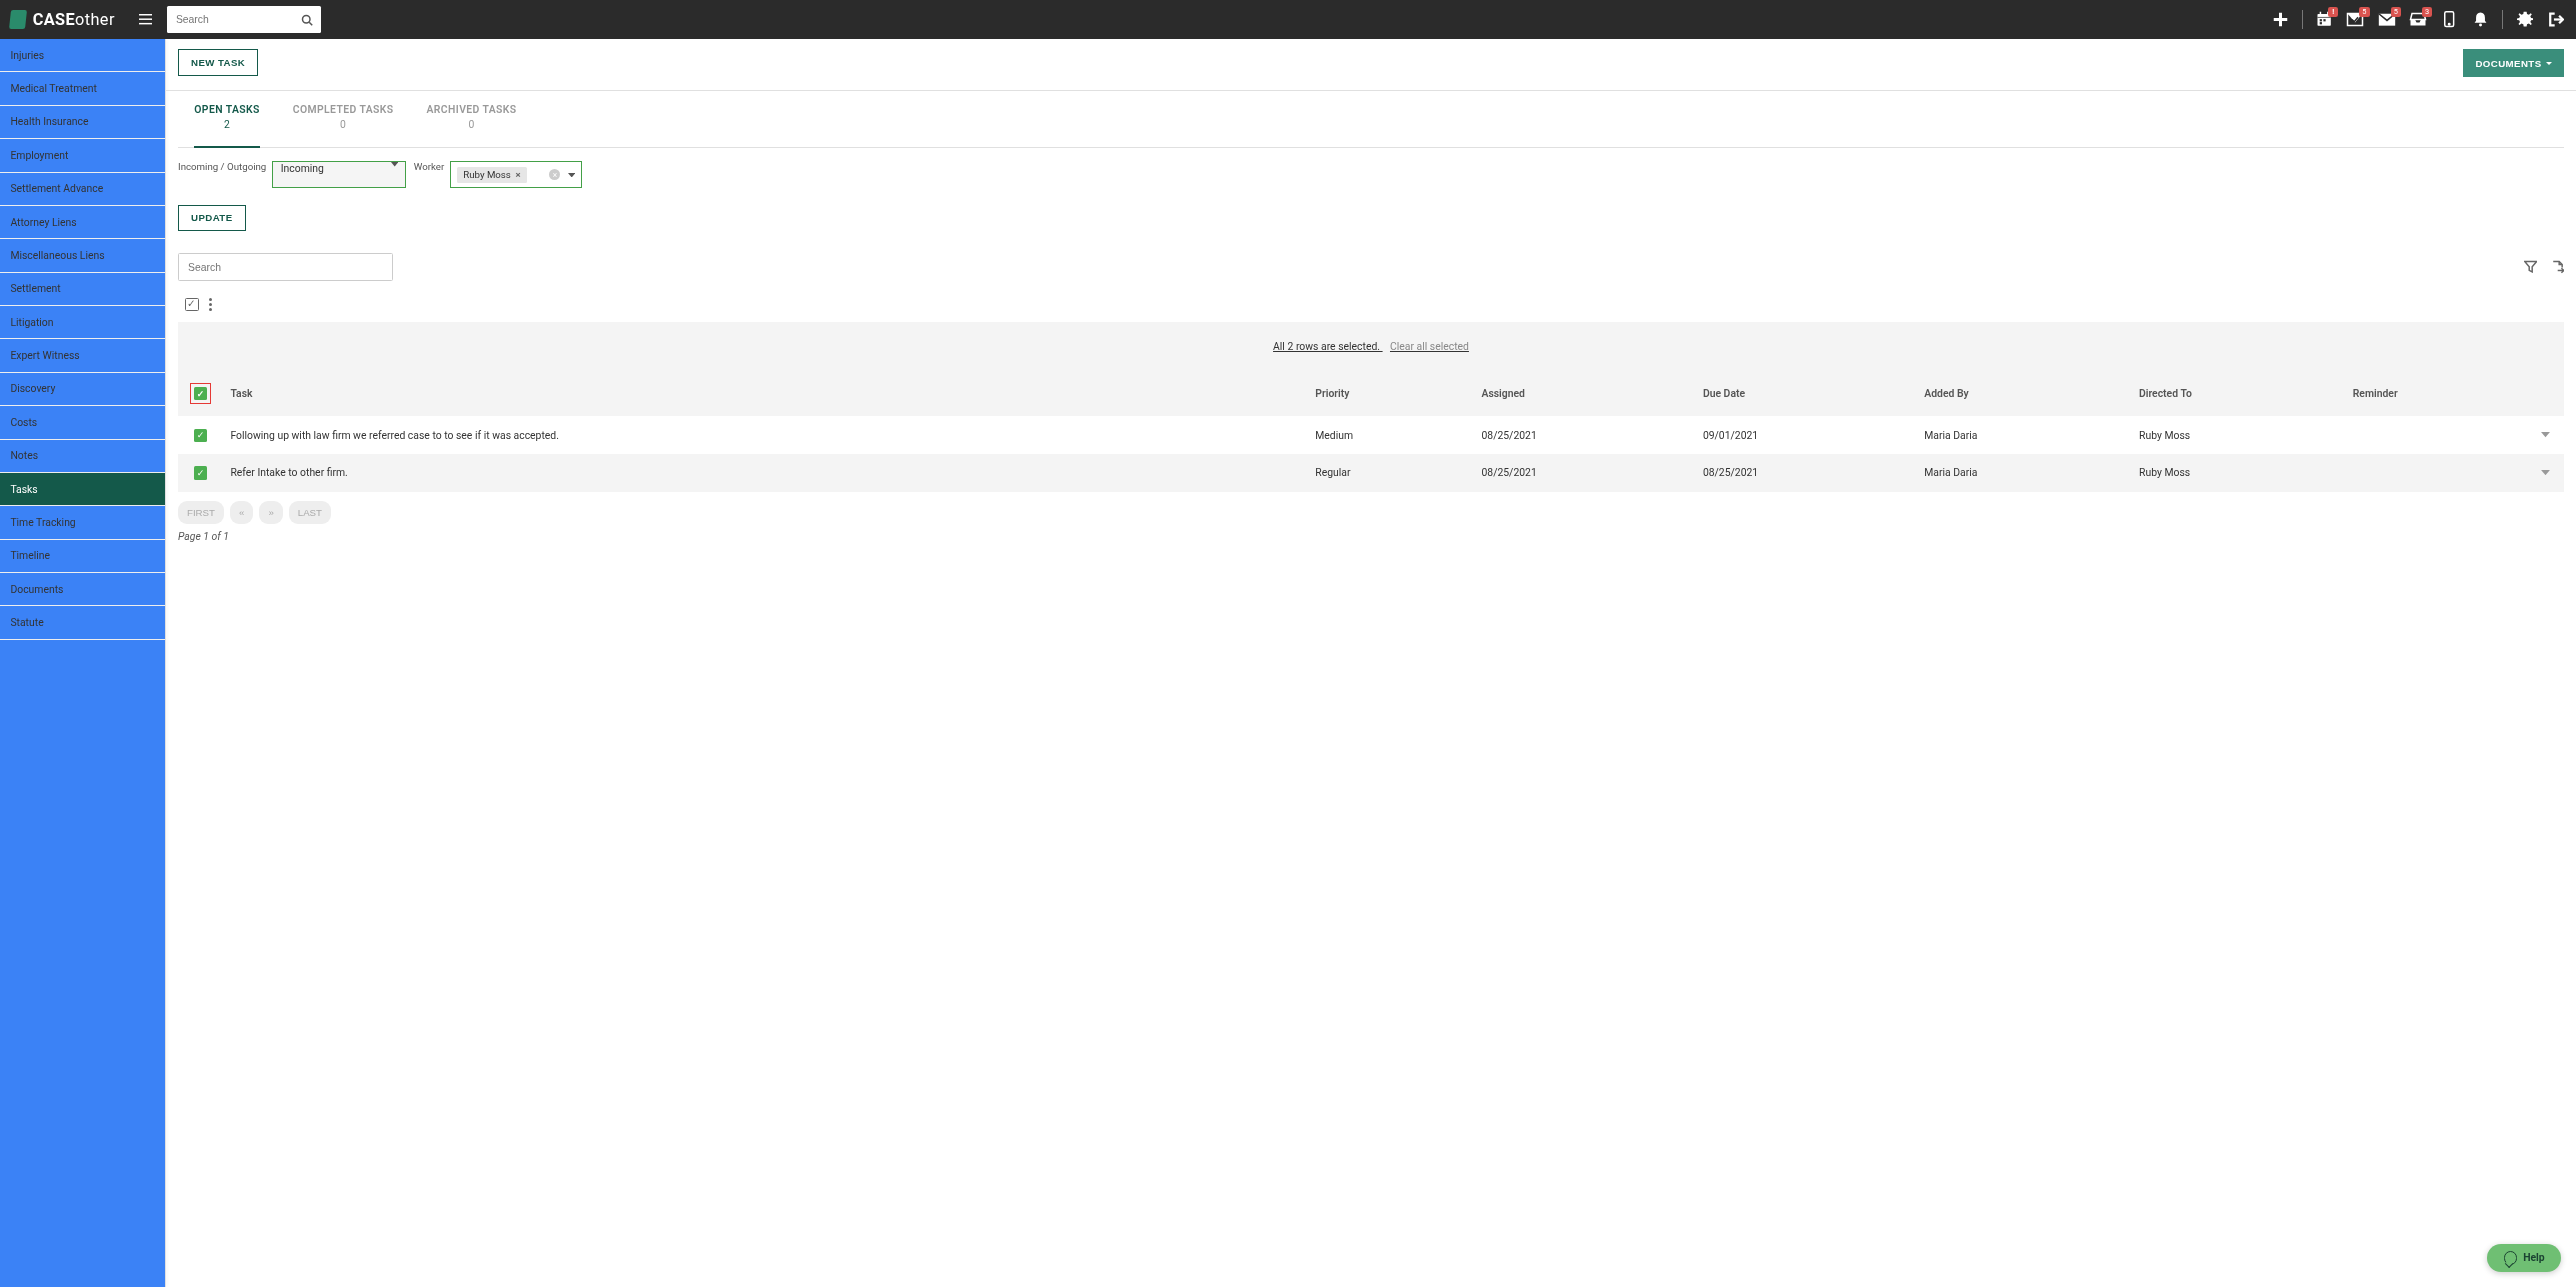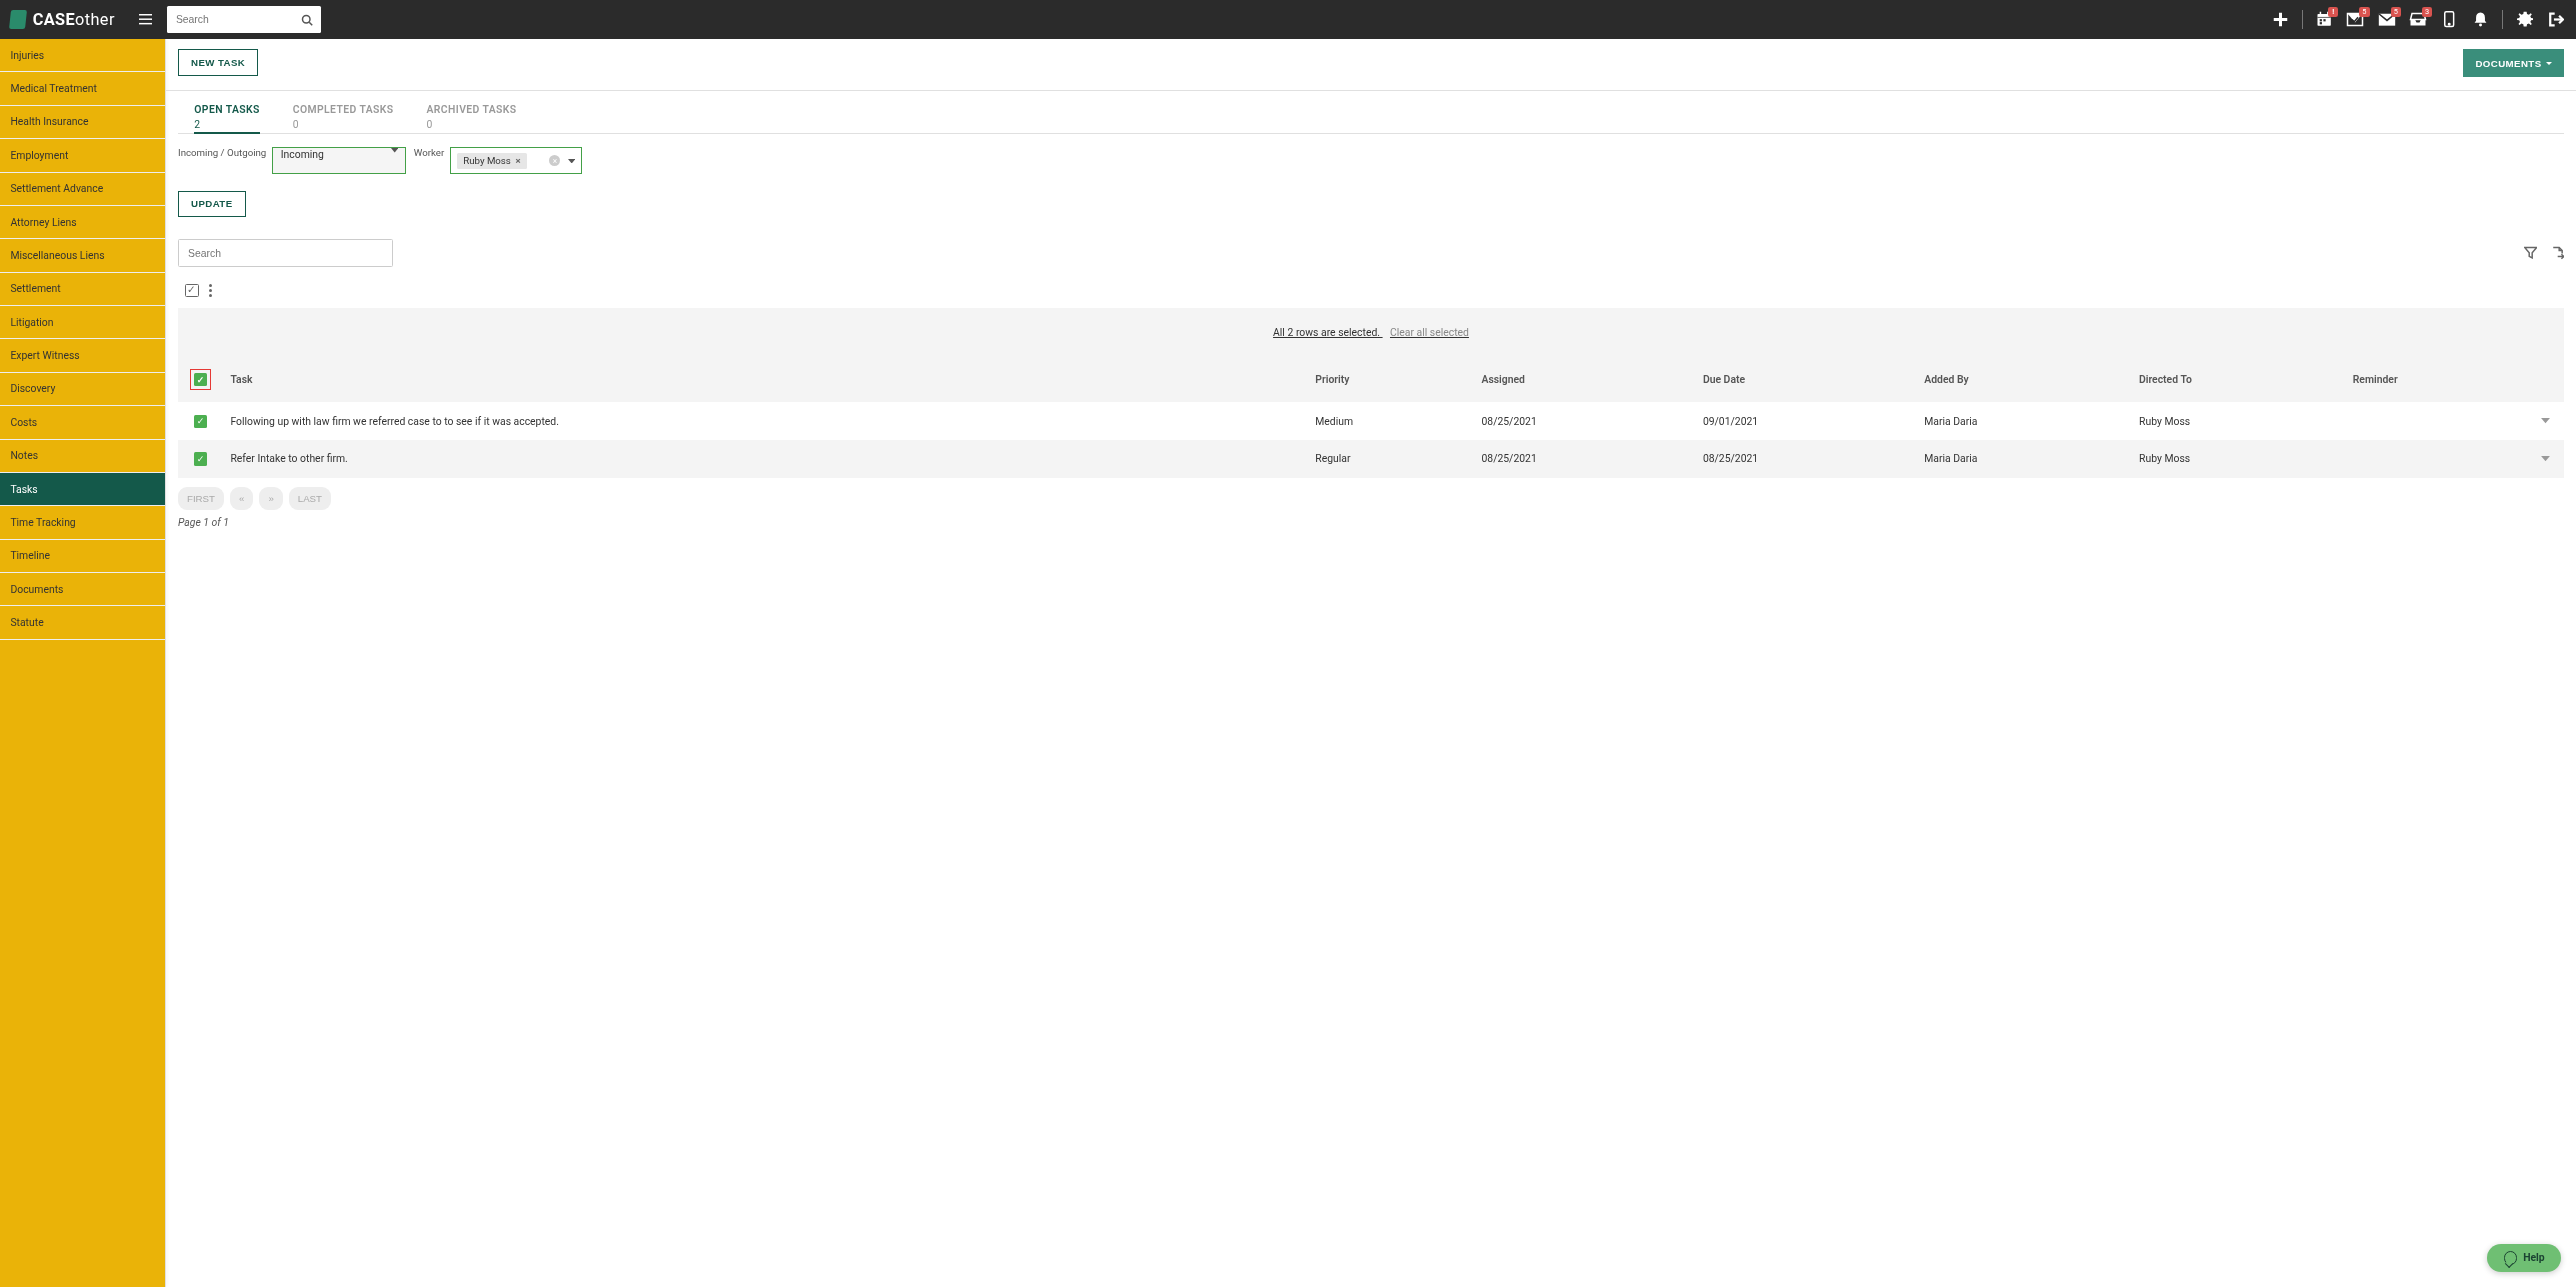--- a/index.html
+++ b/index.html
@@ -17,36 +17,36 @@
 .topbar-right { margin-left: auto; display: flex; align-items: center; gap: 12px; color: #fff; }
 .topbar-icon { position: relative; width: 19.3px; height: 19.3px; display: flex; align-items: center; justify-content: center; cursor: pointer; }
 .topbar-sep { width: 0.7px; height: 19.3px; background: #777; }
 .badge { position: absolute; top: -3px; right: -4.5px; background: #d9534f; color: #fff; border-radius: 2.2px; padding: 0 3px; font-size: 7.4px; line-height: 10.4px; min-width: 10.4px; text-align: center; }
 .badge.exclaim { font-weight: 700; padding: 0 3.7px; }
 
 
 .layout { display: flex; height: calc(100vh - 39px); }
 
 
-.sidebar { width: 166px; border-right: 0.7px solid #e0e0e0; overflow-y: auto; background: #eab308; box-shadow: 1.5px 0 3px rgba(0,0,0,0.03); }
+.sidebar { width: 166px; border-right: 0.7px solid #e0e0e0; overflow-y: auto; background: #3b82f6; box-shadow: 1.5px 0 3px rgba(0,0,0,0.03); }
 .sidebar-item { padding: 9.7px 10.4px; border-bottom: 0.7px solid #eee; color: #333; cursor: pointer; font-size: 10.4px; }
 .sidebar-item.active { background: #14594a; color: #fff; }
 
 
 .main { flex: 1; padding: 0 0 30px 0; overflow: auto; position: relative; }
 .main-inner { padding: 0 12px; }
 .top-actions { display: flex; align-items: flex-start; padding: 10.4px 12px 13.4px; border-bottom: 0.7px solid #e0e0e0; }
 .btn-outline { border: 1.5px solid #14594a; color: #14594a; background: #fff; font-weight: 700; padding: 6.7px 12px; font-size: 9.7px; letter-spacing: 0.4px; cursor: pointer; }
 .btn-solid { background: #3a8e7b; color: #fff; border: none; font-weight: 700; padding: 8.2px 12px; font-size: 9.7px; letter-spacing: 0.4px; cursor: pointer; display: inline-flex; align-items: center; gap: 4.5px; }
 .caret-down { display: inline-block; width: 0; height: 0; border-left: 3px solid transparent; border-right: 3px solid transparent; border-top: 3.7px solid currentColor; }
 .spacer { flex: 1; }
 
 
 .tabs { display: flex; gap: 33px; padding: 0 16.3px; border-bottom: 0.7px solid #e0e0e0; }
-.tab { padding: 12px 0 1px; cursor: pointer; color: #999; font-weight: 600; letter-spacing: 0.4px; }
+.tab { text-align: center; padding: 12px 0 15px; cursor: pointer; color: #999; font-weight: 600; letter-spacing: 0.4px; }
 .tab .count { display: block; font-weight: 400; margin-top: 1.5px; }
 .tab.active { color: #14594a; border-bottom: 2.2px solid #14594a; margin-bottom: -0.7px; }
 
 
 .filters { display: flex; gap: 7.4px; padding: 13.4px 0 0 0; }
 .filter-group { display: flex; flex-direction: row; gap: 6px; }
 .filter-label { font-size: 9.7px; color: #555; }
 .select-box { border: 0.7px solid #43a047; background: #f5f5f5; height: 27px; min-width: 134px; display: flex; align-items: flex-start; padding: 0 7.4px; cursor: pointer; position: relative; }
 .select-box .chev { margin-left: auto; color: #555; }
 .multi-box { border: 0.7px solid #43a047; background: #fff; height: 27px; min-width: 132px; display: flex; align-items: center; padding: 0 6px; gap: 4.5px; cursor: pointer; }

